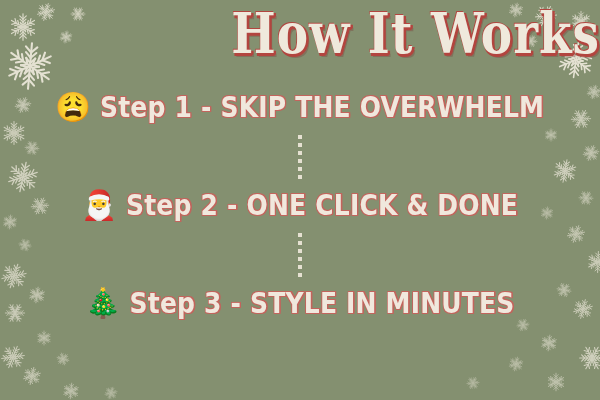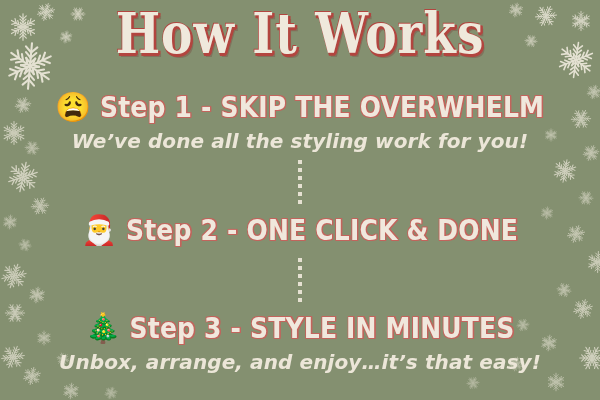--- a/index.html
+++ b/index.html
@@ -35,21 +35,21 @@
     user-select: none;
   }
   .flake svg { display: block; }
 
   
   #title-wrap {
     position: absolute;
     top: 6px;
     left: 0;
     width: 600px;
-    text-align: center;
+    text-align: right;
     height: 74px;
   }
   #page-title {
     display: inline-block;
     font-family: "DejaVu Serif", serif;
     font-weight: bold;
     font-size: 47px;
     letter-spacing: 1px;
     color: #efe9dc;
     text-shadow:
@@ -2716,21 +2716,20 @@
   <div id="title-wrap">
     <div id="page-title">How It Works</div>
   </div>
 
   <div id="steps">
       <div class="step-block">
         <div class="step-head-row">
           <span class="step-emoji">😩</span>
           <span class="step-head">Step 1 - SKIP THE OVERWHELM</span>
         </div>
-        <div class="step-sub">We’ve done all the styling work for you!</div>
       </div>
       <div class="divider">
         <span class="dot"></span>
         <span class="dot"></span>
         <span class="dot"></span>
         <span class="dot"></span>
         <span class="dot"></span>
         <span class="dot"></span>
       </div>
       <div class="step-block">
@@ -2745,17 +2744,16 @@
         <span class="dot"></span>
         <span class="dot"></span>
         <span class="dot"></span>
         <span class="dot"></span>
       </div>
       <div class="step-block">
         <div class="step-head-row">
           <span class="step-emoji">🎄</span>
           <span class="step-head">Step 3 - STYLE IN MINUTES</span>
         </div>
-        <div class="step-sub">Unbox, arrange, and enjoy…it’s that easy!</div>
       </div>
     </div>
 
 </div>
 
 </body></html>

